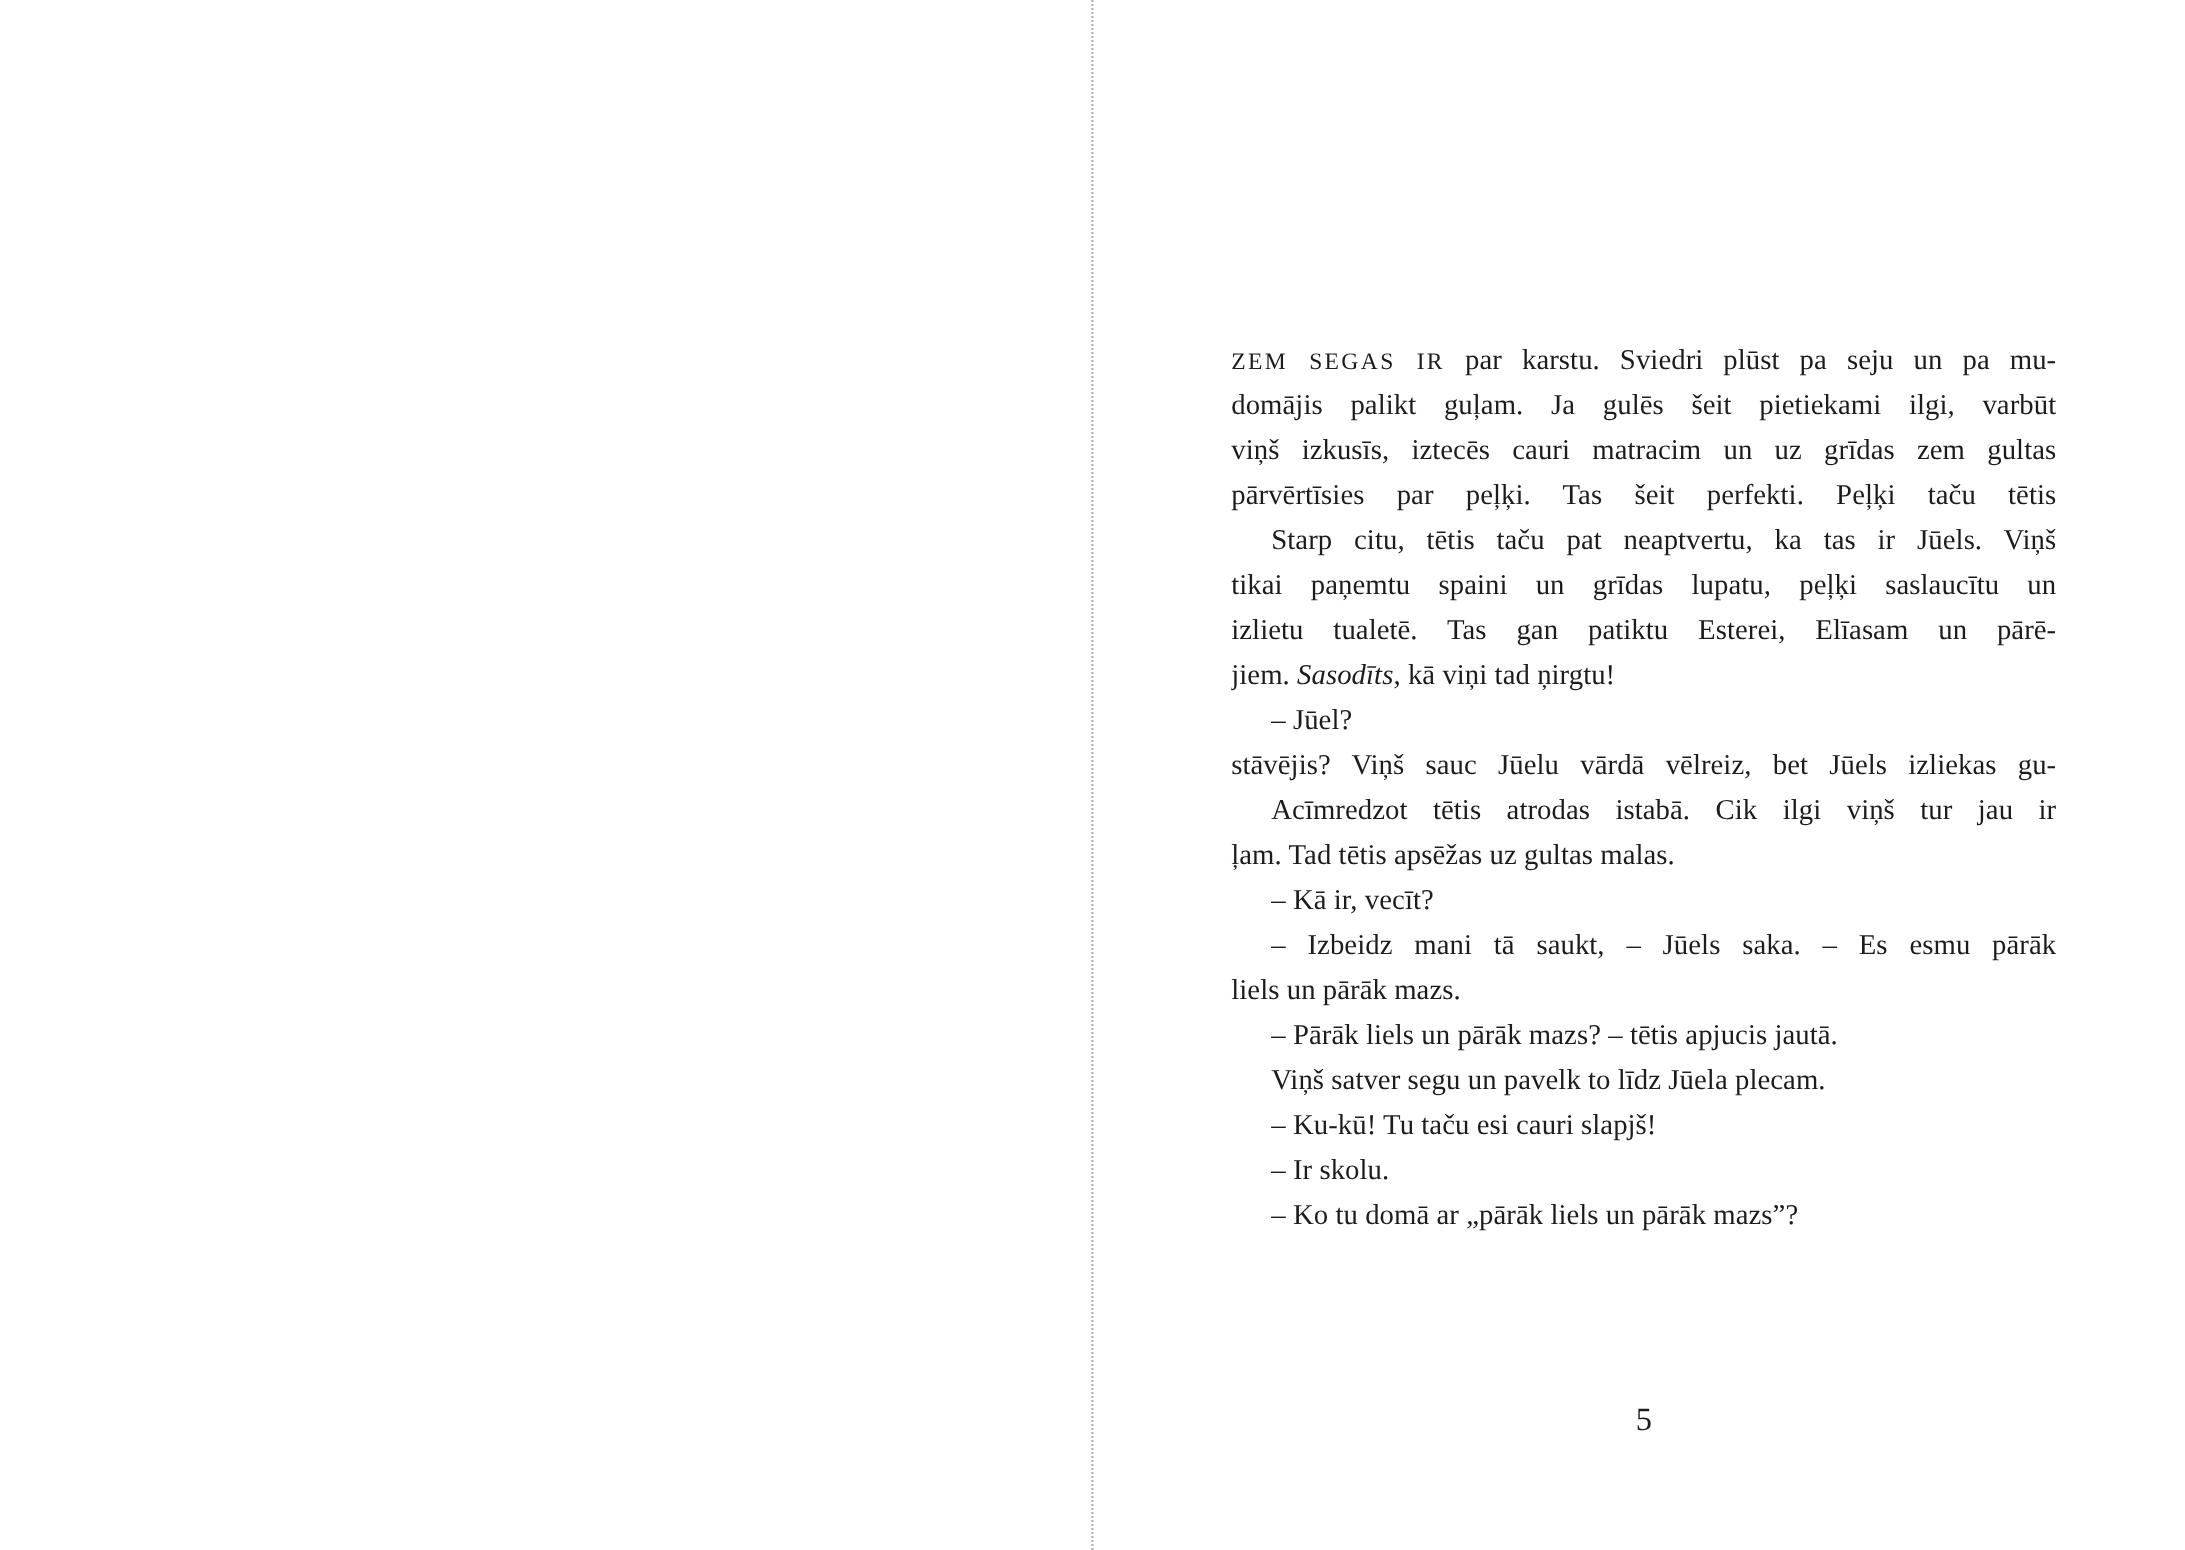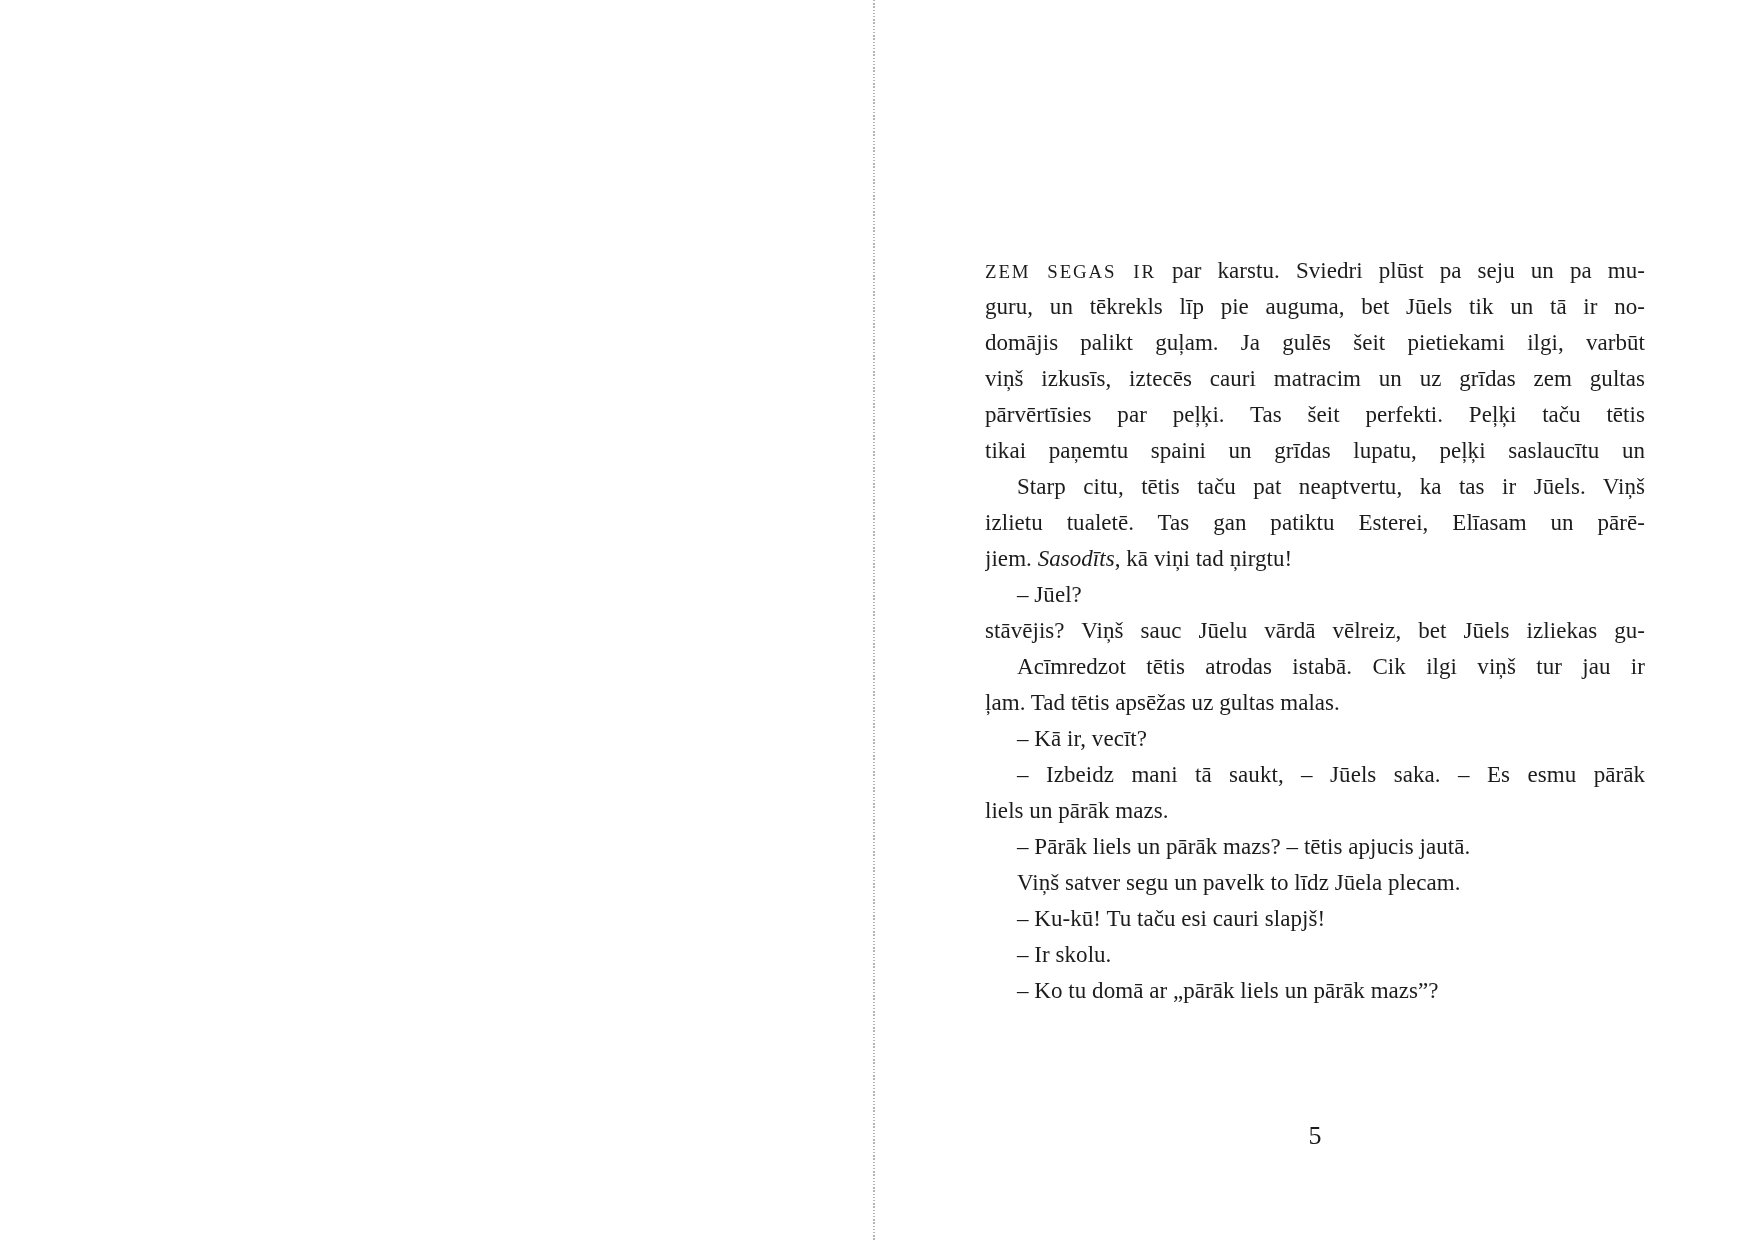--- a/index.html
+++ b/index.html
@@ -33,21 +33,21 @@
     background: repeating-linear-gradient(
       to bottom,
       #9c9c9c 0px, #9c9c9c 1.5px,
       transparent 1.5px, transparent 3.2px
     );
     opacity: 0.75;
   }
   .text-block {
     position: absolute;
     left: 110px;           
-    top: 253px;
+    top: 270px;
     width: 660px;
   }
   .line {
     height: 36px;
     line-height: 36px;
     font-size: 23px;
     overflow: hidden;
     text-align: justify;
     text-align-last: left;
     letter-spacing: 0.002em;
@@ -74,26 +74,25 @@
 </style>
 </head>
 <body>
 
 <div class="canvas">
   <div class="page left"></div>
   <div class="fold-line"></div>
   <div class="page right">
     <div class="text-block">
         <div class="line just"><span class="seg-smallcaps">Zem segas ir</span><span> par karstu. Sviedri plūst pa seju un pa mu-</span></div>
-        <div class="line just"><span>guru, un tēkrekls līp pie auguma, bet Jūels tik un tā ir no-</span></div>
         <div class="line just"><span>domājis palikt guļam. Ja gulēs šeit pietiekami ilgi, varbūt</span></div>
         <div class="line just"><span>viņš izkusīs, iztecēs cauri matracim un uz grīdas zem gultas</span></div>
         <div class="line just"><span>pārvērtīsies par peļķi. Tas šeit perfekti. Peļķi taču tētis</span></div>
+        <div class="line indent just"><span>Starp citu, tētis taču pat neaptvertu, ka tas ir Jūels. Viņš</span></div>
         <div class="line just"><span>tikai paņemtu spaini un grīdas lupatu, peļķi saslaucītu un</span></div>
-        <div class="line indent just"><span>Starp citu, tētis taču pat neaptvertu, ka tas ir Jūels. Viņš</span></div>
         <div class="line just"><span>izlietu tualetē. Tas gan patiktu Esterei, Elīasam un pārē-</span></div>
         <div class="line"><span>jiem. </span><span class="seg-italic">Sasodīts</span><span>, kā viņi tad ņirgtu!</span></div>
         <div class="line indent"><span>– Jūel?</span></div>
         <div class="line just"><span>stāvējis? Viņš sauc Jūelu vārdā vēlreiz, bet Jūels izliekas gu-</span></div>
         <div class="line indent just"><span>Acīmredzot tētis atrodas istabā. Cik ilgi viņš tur jau ir</span></div>
         <div class="line"><span>ļam. Tad tētis apsēžas uz gultas malas.</span></div>
         <div class="line indent"><span>– Kā ir, vecīt?</span></div>
         <div class="line indent just"><span>– Izbeidz mani tā saukt, – Jūels saka. – Es esmu pārāk</span></div>
         <div class="line"><span>liels un pārāk mazs.</span></div>
         <div class="line indent"><span>– Pārāk liels un pārāk mazs? – tētis apjucis jautā.</span></div>

